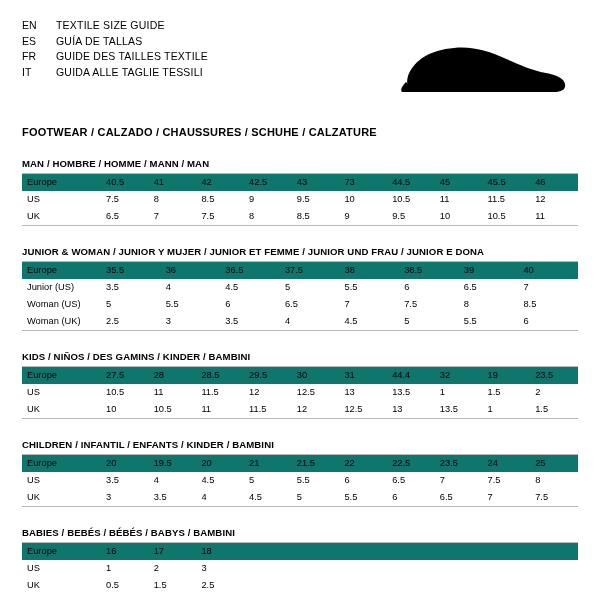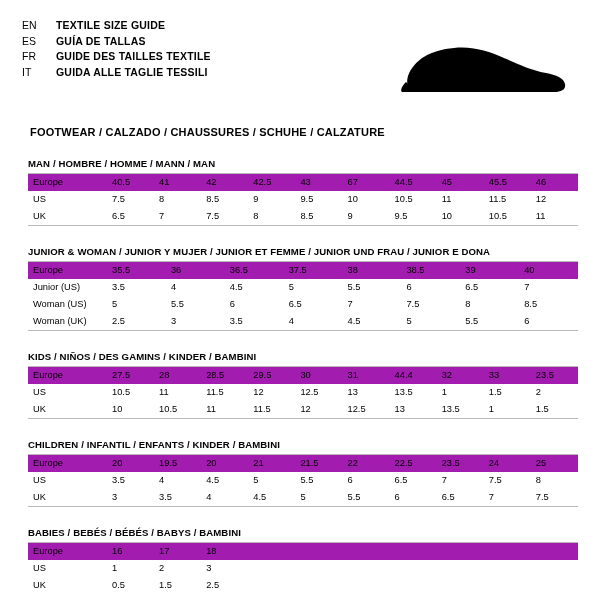--- a/index.html
+++ b/index.html
@@ -35,44 +35,42 @@
     line-height: 15.5px;
     padding: 0 0 0 0;
     vertical-align: top;
     white-space: nowrap;
   }
   .lang-code {
     width: 34px;
     font-weight: normal;
   }
   .lang-title {
-    font-weight: bold;
+    font-weight: normal;
     letter-spacing: 0.2px;
   }
 
   .shoe {
     position: absolute;
     right: 10px;
     top: 18px;
     width: 190px;
     height: 62px;
   }
 
   .footwear-title {
     font-size: 11px;
     font-weight: bold;
     letter-spacing: 0.2px;
     margin-top: 16px;
-    margin-left: 8px;
   }
 
   
   .section {
     margin-top: 20px;
-    margin-left: 6px;
   }
   .section-head {
     font-size: 9.6px;
     font-weight: bold;
     letter-spacing: 0.1px;
     padding-bottom: 4px;
     border-bottom: 1px solid #b9b9b9;
     margin-bottom: 0;
   }
   table.size {
@@ -82,21 +80,21 @@
   }
   table.size td {
     font-size: 9.3px;
     height: 17px;
     line-height: 17px;
     padding: 0 0 0 5px;
     white-space: nowrap;
     overflow: hidden;
   }
   table.size tr.shaded td {
-    background: #a21caf;
+    background: #0f766e;
   }
   table.size td.rowlabel {
     width: 74px;
   }
   table.size tr.sep td {
     height: 0;
     line-height: 0;
     padding: 0;
     border-bottom: 1px solid #b9b9b9;
     font-size: 0;
@@ -144,21 +142,21 @@
     <div class="section-head">MAN / HOMBRE / HOMME / MANN / MAN</div>
     <table class="size">
       <tbody>
         <tr class="shaded">
           <td class="rowlabel">Europe</td>
           <td>40.5</td>
           <td>41</td>
           <td>42</td>
           <td>42.5</td>
           <td>43</td>
-          <td>67</td>
+          <td>73</td>
           <td>44.5</td>
           <td>45</td>
           <td>45.5</td>
           <td>46</td>
         </tr>
         <tr>
           <td class="rowlabel">US</td>
           <td>7.5</td>
           <td>8</td>
           <td>8.5</td>
@@ -252,21 +250,21 @@
         <tr class="shaded">
           <td class="rowlabel">Europe</td>
           <td>27.5</td>
           <td>28</td>
           <td>28.5</td>
           <td>29.5</td>
           <td>30</td>
           <td>31</td>
           <td>44.4</td>
           <td>32</td>
-          <td>33</td>
+          <td>19</td>
           <td>23.5</td>
         </tr>
         <tr>
           <td class="rowlabel">US</td>
           <td>10.5</td>
           <td>11</td>
           <td>11.5</td>
           <td>12</td>
           <td>12.5</td>
           <td>13</td>

